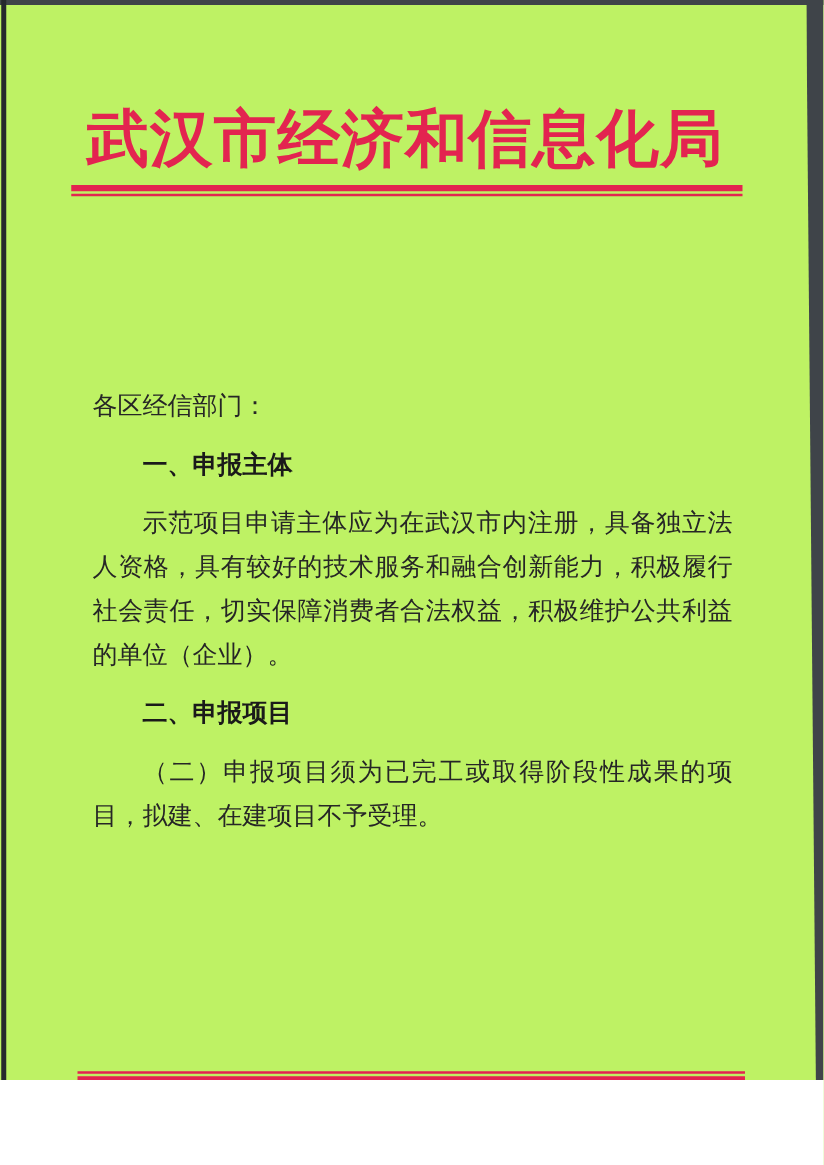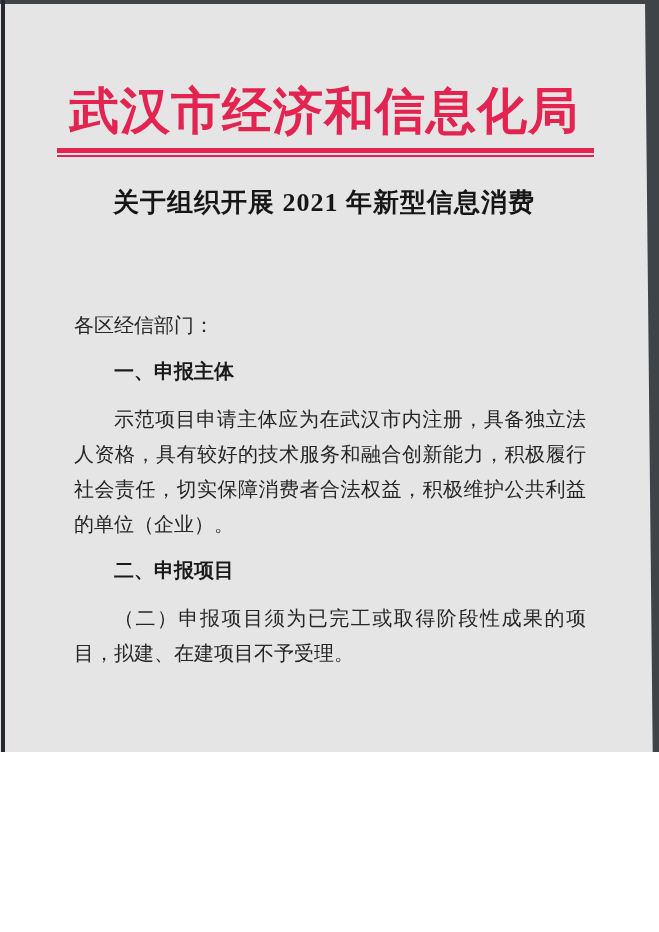--- a/index.html
+++ b/index.html
@@ -4,22 +4,22 @@
 <style>
   * { box-sizing: border-box; }
   html, body { margin: 0; padding: 0; }
   body {
     width: 659px; height: 932px;
     background: #ffffff;
     font-family: "Liberation Serif", "DejaVu Serif", serif;
   }
   .scan {
     position: relative;
-    width: 659px; height: 752px;
-    background: #e5e5e5;
+    width: 659px; height: 864px;
+    background: #bef264;
     overflow: hidden;
   }
   
   .edge-top {
     position: absolute; top: 0; left: 0;
     width: 100%; height: 4px;
     background: #3f4449;
   }
   .edge-left {
     position: absolute; top: 0; left: 1px;
@@ -65,21 +65,21 @@
   .body {
     position: absolute; top: 296px; left: 62px;
     width: 536px;
     font-size: 20px; line-height: 35px;
     color: #262626;
     text-align: justify;
   }
   .body p { margin: 12px; text-indent: 2em; }
   .salutation { text-indent: 0 !important; }
   .heading {
-    font-family: Liberation Mono, monospace;
+    font-family: Liberation Sans, sans-serif;
     font-weight: 700;
     color: #1a1a1a;
   }
 </style>
 </head>
 <body>
 
 <div class="scan">
 
   <div class="edge-top"></div>
@@ -87,21 +87,20 @@
   <div class="edge-right"></div>
 
   <h1 class="agency">武汉市经济和信息化局</h1>
 
   <div class="rule rule-top">
     <div class="rule-line rule-thick"></div>
     <div class="rule-line rule-thin"></div>
   </div>
 
   <div class="doc-title">
-    <div>关于组织开展 2021 年新型信息消费</div>
   </div>
 
   <div class="body">
     <p class="salutation">各区经信部门：</p>
     <p class="heading">一、申报主体</p>
     <p class="para">示范项目申请主体应为在武汉市内注册，具备独立法人资格，具有较好的技术服务和融合创新能力，积极履行社会责任，切实保障消费者合法权益，积极维护公共利益的单位（企业）。</p>
     <p class="heading">二、申报项目</p>
     <p class="para">（二）申报项目须为已完工或取得阶段性成果的项目，拟建、在建项目不予受理。</p>
   </div>
 

